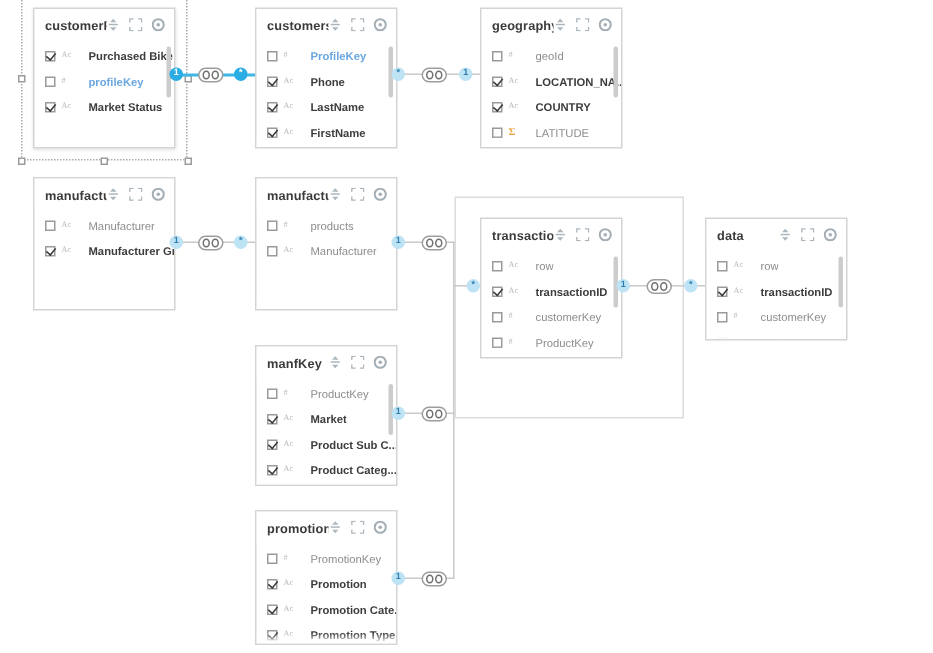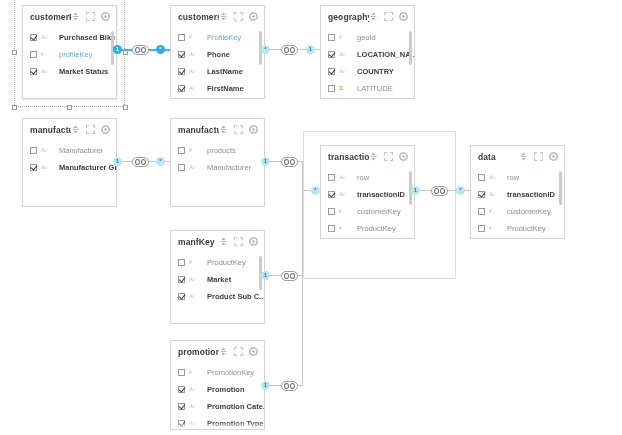--- a/index.html
+++ b/index.html
@@ -82,21 +82,21 @@
   }
   .tcon.sigma{color:#e8a33d;font-weight:bold;font-size:7px;}
   .fname{
     font-size:7.5px;
     color:#8d8d8d;
     margin-left:7px;
     white-space:nowrap;
     overflow:hidden;
   }
   .fld.on .fname{color:#3d3d3d;font-weight:bold;}
-  .fld.link .fname{color:#6aa7e0;font-weight:normal;}
+  .fld.link .fname{color:#6aa7e0;font-weight:bold;}
   .scrollbar{
     position:absolute;right:2px;top:2px;
     width:3px;
     background:#cccccc;
     border-radius:2px;
   }
   .fadebar{
     position:absolute;left:0;right:0;bottom:0;height:7px;
     background:linear-gradient(to bottom,rgba(255,255,255,0),#ffffff);
     pointer-events:none;
@@ -397,21 +397,21 @@
         <div class="fld">
           <span class="cb"></span>
           <span class="tcon">#</span>
           <span class="fname">ProductKey</span>
         </div>
         <div class="fld on"></div>
         <div class="scrollbar" style="top: 4px; height: 34px;"></div>
       </div>
       <div class="fadebar"></div>
     </div>
-    <div class="tbl" style="left: 470px; top: 145px; width: 95px; height: 94px;">
+    <div class="tbl" style="left: 470px; top: 145px; width: 95px; height: 82px;">
       <div class="tbl-head">
         <div class="tbl-title">data</div>
         <div class="hdr-icons">
           <svg class="hicon" viewBox="0 0 10 10">
             <path d="M5 0.6 L7.4 3.2 L2.6 3.2 Z" fill="#7b8b95"></path>
             <rect x="1.6" y="4.3" width="6.8" height="1.1" fill="#7b8b95"></rect>
             <path d="M5 9.4 L2.6 6.8 L7.4 6.8 Z" fill="#7b8b95"></path>
           </svg>
           <svg class="hicon" viewBox="0 0 10 10">
             <path d="M0.6 3.4 L0.6 0.6 L3.4 0.6" stroke="#7b8b95" stroke-width="1" fill="none"></path>
@@ -480,20 +480,25 @@
         </div>
         <div class="fld on">
           <span class="cb on"></span>
           <span class="tcon">Ac</span>
           <span class="fname">Market</span>
         </div>
         <div class="fld on">
           <span class="cb on"></span>
           <span class="tcon">Ac</span>
           <span class="fname">Product Sub C...</span>
+        </div>
+        <div class="fld on">
+          <span class="cb on"></span>
+          <span class="tcon">Ac</span>
+          <span class="fname">Product Categ...</span>
         </div>
         <div class="fld on"></div>
         <div class="scrollbar" style="top: 4px; height: 34px;"></div>
       </div>
       <div class="fadebar"></div>
     </div>
     <div class="tbl" style="left: 170px; top: 340px; width: 95px; height: 90px;">
       <div class="tbl-head">
         <div class="tbl-title">promotions</div>
         <div class="hdr-icons">

